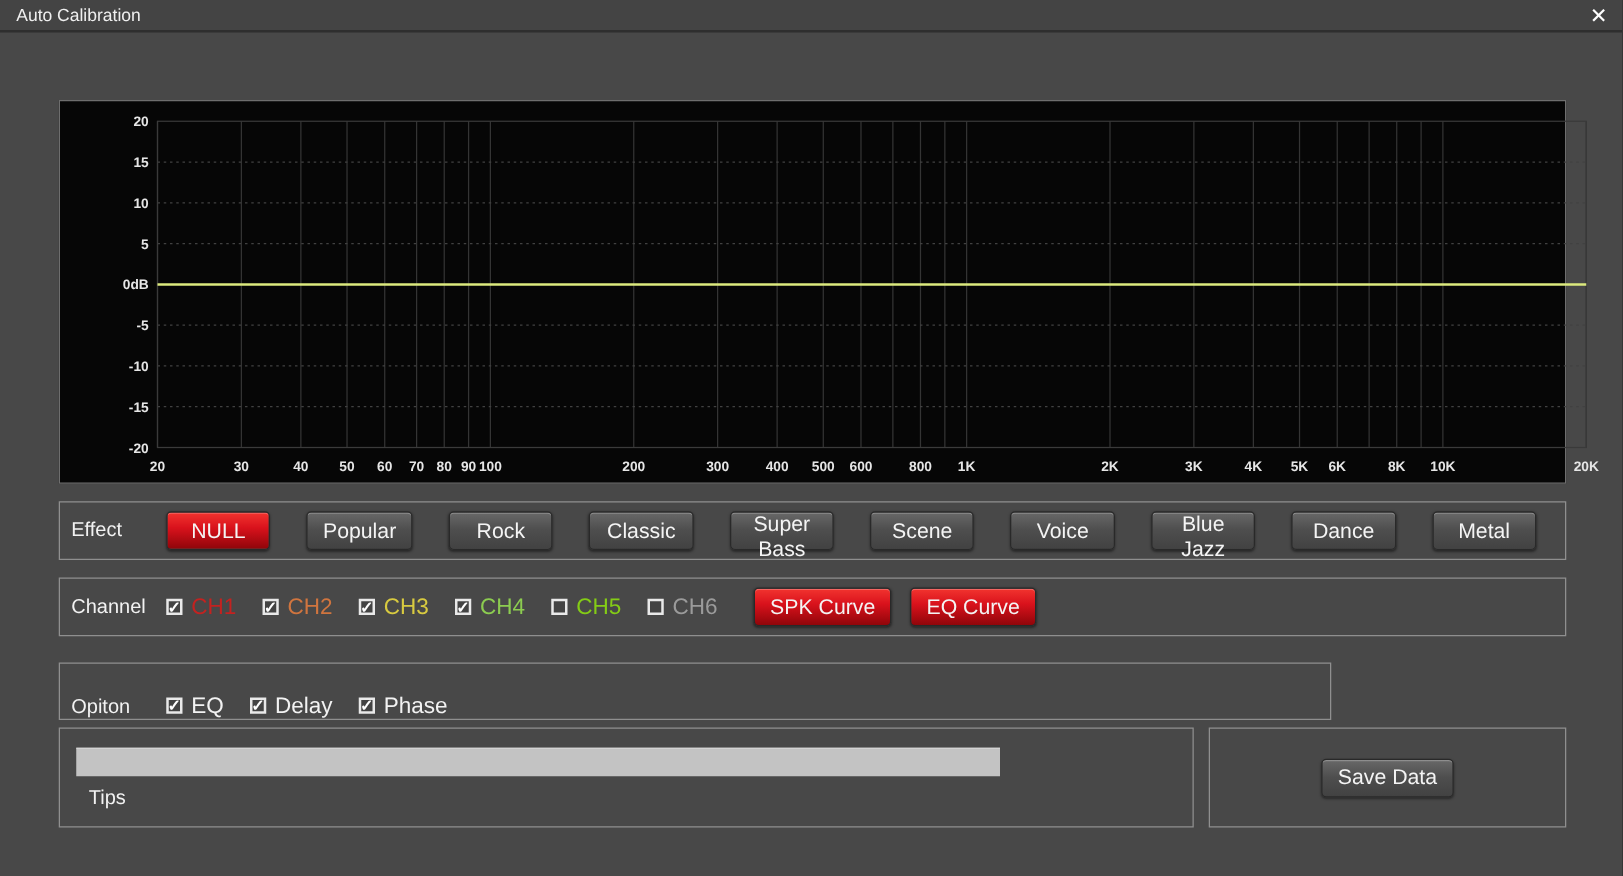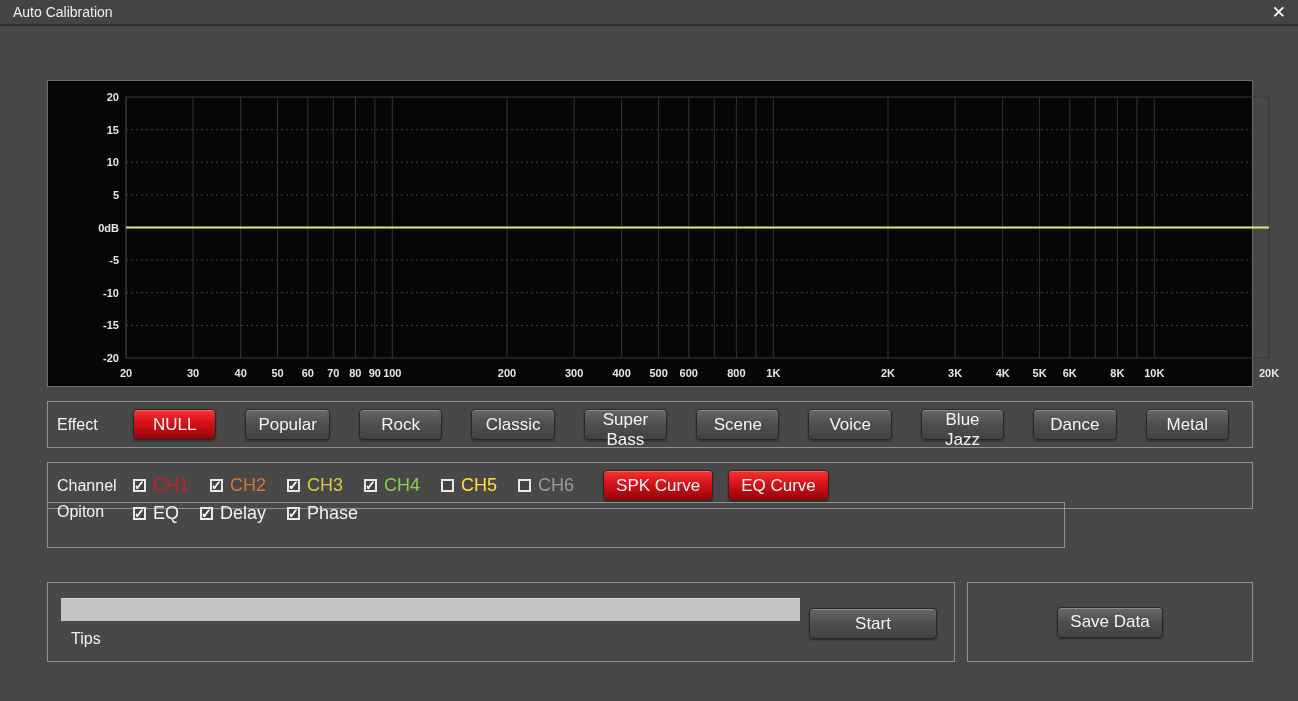--- a/index.html
+++ b/index.html
@@ -25,21 +25,21 @@
   .btn-row{flex:1;display:flex;gap:29px;padding-right:23px;align-items:center;}
   .btn-row .btn{flex:1;}
 
   .btn{height:31px;border-radius:4px;border:1px solid #292929;
     background:linear-gradient(#686868 0%,#4e4e4e 48%,#424242 100%);
     color:#f4f4f4;font-size:17px;padding:0 12px;cursor:pointer;
     box-shadow:inset 0 1px 0 rgba(255,255,255,.25),0 1px 2px rgba(0,0,0,.45);}
   .btn-red{background:linear-gradient(#f2342f 0%,#d9121c 42%,#90050a 100%);}
 
   .channel-panel{left:47px;top:462px;width:1206px;height:47px;display:flex;align-items:center;}
-  .option-panel{left:47px;top:502px;width:1018px;height:46px;display:flex;align-items:flex-start;}
+  .option-panel{left:47px;top:530px;width:1018px;height:46px;display:flex;align-items:flex-end;}
   .checks{display:flex;align-items:center;}
   .check-item{display:inline-flex;align-items:center;margin-right:21px;cursor:pointer;}
   .cb{width:13px;height:13px;border:2px solid #e9e9e9;background:#434343;display:inline-flex;
     align-items:center;justify-content:center;color:#ffffff;font-size:13px;font-weight:700;
     line-height:1;margin-right:7px;flex:0 0 auto;}
   .cb-label{font-size:18px;}
   .curve-btns{display:flex;gap:15px;margin-left:8px;}
 
   .progress-panel{left:47px;top:582px;width:908px;height:80px;}
   .progress-track{position:absolute;left:13px;top:15px;width:739px;height:23px;background:#c3c3c3;
@@ -165,21 +165,21 @@
         <span class="check-item">
           <span class="cb">✓</span>
           <span class="cb-label" style="color: rgb(216, 202, 64);">CH3</span>
         </span>
         <span class="check-item">
           <span class="cb">✓</span>
           <span class="cb-label" style="color: rgb(140, 204, 80);">CH4</span>
         </span>
         <span class="check-item">
           <span class="cb"></span>
-          <span class="cb-label" style="color: #fde047;">CH5</span>
+          <span class="cb-label" style="color: #84cc16;">CH5</span>
         </span>
         <span class="check-item">
           <span class="cb"></span>
           <span class="cb-label" style="color: rgb(155, 155, 155);">CH6</span>
         </span>
       </div>
     <div class="curve-btns" id="channel-buttons">
         <button class="btn btn-red">SPK Curve</button>
         <button class="btn btn-red">EQ Curve</button>
       </div>
@@ -201,20 +201,19 @@
           <span class="cb-label" style="color: rgb(242, 242, 242);">Phase</span>
         </span>
       </div>
   </div>
 
   <div class="panel progress-panel">
     <div class="progress-track">
       <div class="progress-fill" id="progress-fill" style="width: 0%;"></div>
     </div>
     <div class="tips">Tips</div>
-    <button class="btn start-btn">Start</button>
   </div>
 
   <div class="panel actions-panel">
     <button class="btn">Save Data</button>
   </div>
 
 </div>
 
 </body></html>

